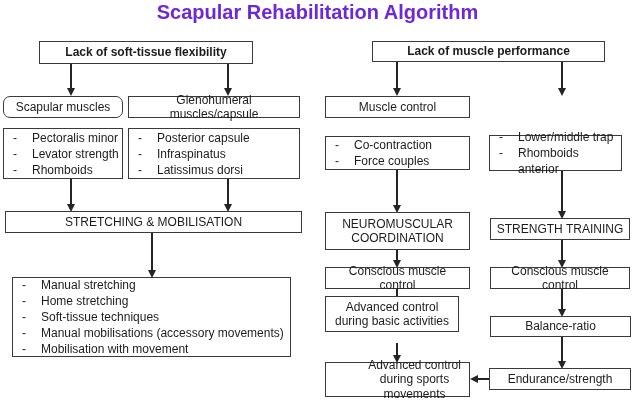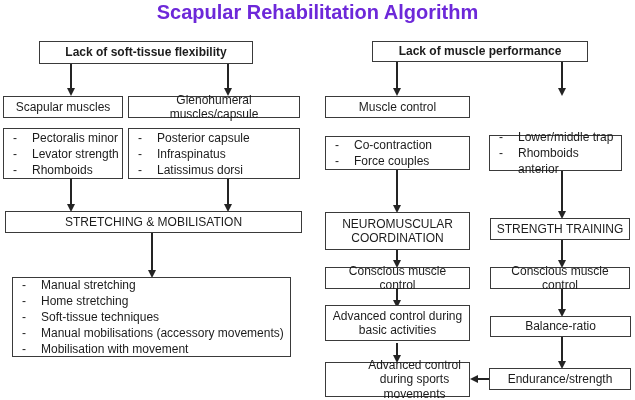--- a/index.html
+++ b/index.html
@@ -44,21 +44,21 @@
 
 <div class="canvas">
 
   <h1 class="title">Scapular Rehabilitation Algorithm</h1>
 
   <div class="box bold" style="left:39px;top:41px;width:214px;height:23px;">Lack of soft-tissue flexibility</div>
 
   <div class="av" style="left:70px;top:64px;height:24px;"></div>
   <div class="av" style="left:227px;top:64px;height:24px;"></div>
 
-  <div class="box" style="left:3px;top:96px;width:120px;height:22px;">Scapular muscles</div>
+  <div class="box" style="left:3px;top:96px;width:120px;height:22px;border-radius:7px;">Scapular muscles</div>
   <div class="box" style="left:128px;top:96px;width:172px;height:22px;">Glenohumeral muscles/capsule</div>
 
   <div class="box list" style="left:3px;top:128px;width:120px;height:51px;">
     <div class="li">
         <span class="dash">-</span>
         <span class="txt">Pectoralis minor</span>
       </div>
     <div class="li">
         <span class="dash">-</span>
         <span class="txt">Levator strength</span>
@@ -107,21 +107,21 @@
     <div class="li">
         <span class="dash">-</span>
         <span class="txt">Manual mobilisations (accessory movements)</span>
       </div>
     <div class="li">
         <span class="dash">-</span>
         <span class="txt">Mobilisation with movement</span>
       </div>
   </div>
 
-  <div class="box bold" style="left:372px;top:41px;width:216px;height:21px;">Lack of muscle performance</div>
+  <div class="box bold" style="left:372px;top:41px;width:233px;height:21px;">Lack of muscle performance</div>
 
   <div class="av" style="left:396px;top:62px;height:26px;"></div>
   <div class="av" style="left:561px;top:62px;height:26px;"></div>
 
   <div class="box" style="left:325px;top:96px;width:145px;height:22px;text-align:center;">Muscle control</div>
 
   <div class="box list" style="left:325px;top:136px;width:145px;height:34px;">
     <div class="li">
         <span class="dash">-</span>
         <span class="txt">Co-contraction</span>
@@ -151,21 +151,21 @@
 
   <div class="av" style="left:396px;top:250px;height:10px;"></div>
   <div class="av" style="left:561px;top:240px;height:20px;"></div>
 
   <div class="box" style="left:325px;top:267px;width:145px;height:22px;">Conscious muscle control</div>
   <div class="box" style="left:490px;top:267px;width:140px;height:22px;">Conscious muscle control</div>
 
   <div class="av" style="left:396px;top:289px;height:11px;"></div>
   <div class="av" style="left:561px;top:289px;height:20px;"></div>
 
-  <div class="box" style="left:325px;top:305px;width:145px;height:36px;">Advanced control during basic activities</div>
+  <div class="box" style="left:325px;top:296px;width:134px;height:36px;">Advanced control during basic activities</div>
   <div class="box" style="left:490px;top:316px;width:141px;height:21px;">Balance-ratio</div>
 
   <div class="av" style="left:396px;top:343px;height:12px;"></div>
   <div class="av" style="left:561px;top:337px;height:24px;"></div>
 
   <div class="box" style="left:325px;top:362px;width:145px;height:35px;padding-left:38px;">Advanced control during sports movements</div>
   <div class="box" style="left:489px;top:368px;width:142px;height:22px;">Endurance/strength</div>
 
   <div class="ah" style="left:478px;top:378px;width:11px;"></div>
 

